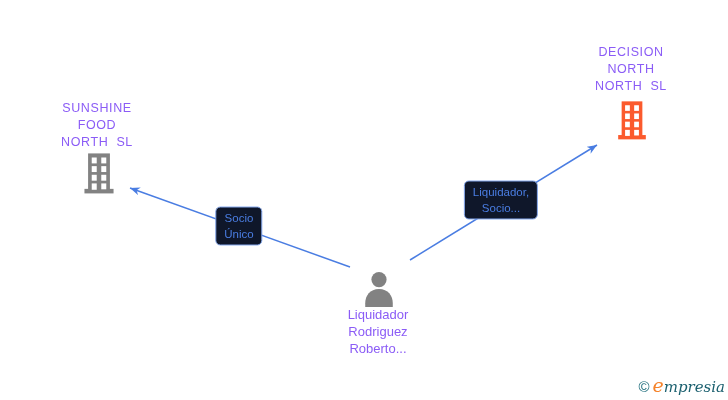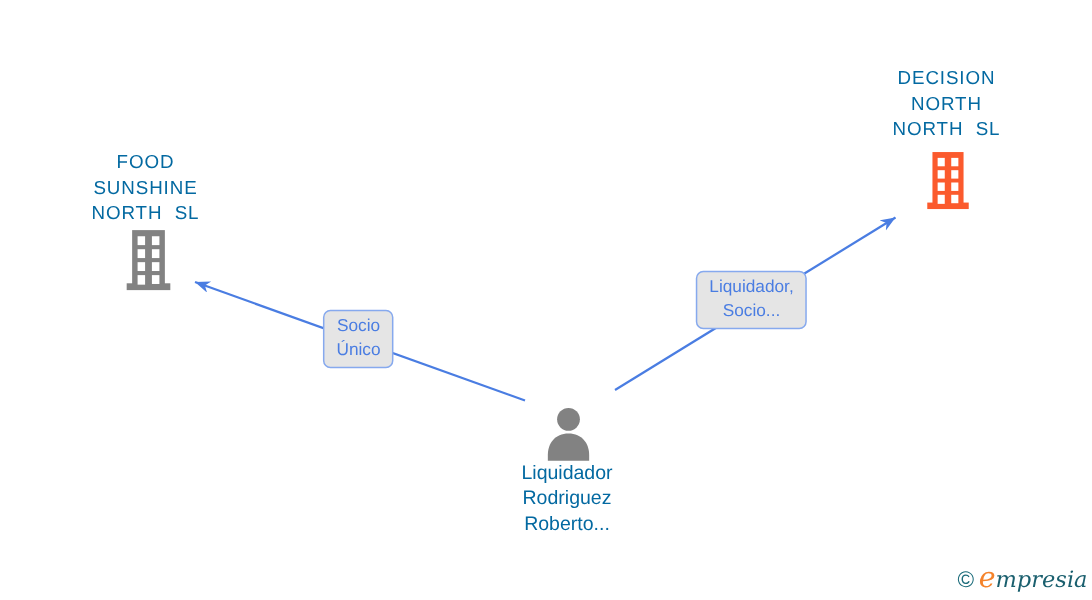--- a/index.html
+++ b/index.html
@@ -18,40 +18,40 @@
   .edges-layer {
     position: absolute;
     left: 0; top: 0;
     width: 728px; height: 400px;
     z-index: 1;
   }
   .node-label {
     position: absolute;
     z-index: 2;
     text-align: center;
-    color: #0369a1;
+    color: #8b5cf6;
     font-size: 12.5px;
     line-height: 17px;
   }
   .node-label .line {
     white-space: pre;
   }
   .company-label .line {
     letter-spacing: 0.6px;
   }
   .node-icon {
     position: absolute;
     z-index: 2;
     cursor: pointer;
   }
   .edge-label {
     position: absolute;
     z-index: 3;
     transform: translate(-50%, -50%);
-    background: #e5e5e5;
+    background: #0f172a;
     border: 1px solid #86a9ee;
     border-radius: 5px;
     padding: 3px 8px;
     text-align: center;
     color: #4a7de2;
     font-size: 11.5px;
     line-height: 15.5px;
     cursor: pointer;
   }
   .edge-label .line {
@@ -91,22 +91,22 @@
     <defs>
       <marker id="arrow" markerUnits="userSpaceOnUse" markerWidth="12" markerHeight="10" refX="10" refY="4" orient="auto">
         <path d="M0,0 L10,4 L0,8 L3,4 Z" fill="#4a7de2"></path>
       </marker>
     </defs>
     <line x1="350" y1="267" x2="130" y2="188" stroke="#4a7de2" stroke-width="1.5" marker-end="url(#arrow)"></line>
     <line x1="410" y1="260" x2="597" y2="145" stroke="#4a7de2" stroke-width="1.5" marker-end="url(#arrow)"></line>
   </svg>
 
   <div class="node-label company-label" style="left:32px; top:100px; width:130px;">
+    <div class="line">SUNSHINE</div>
     <div class="line">FOOD</div>
-    <div class="line">SUNSHINE</div>
     <div class="line">NORTH  SL</div>
   </div>
   <svg class="node-icon" style="left:79px; top:151px;" width="40" height="43" viewBox="0 0 44 46" xmlns="http://www.w3.org/2000/svg">
     <g fill="#828282">
       <rect x="10" y="2" width="24" height="40"></rect>
       <rect x="6" y="41" width="32" height="5"></rect>
     </g>
     <g fill="#ffffff">
       <rect x="14" y="6.5" width="5.5" height="6.5"></rect>
       <rect x="24.5" y="6.5" width="5.5" height="6.5"></rect>

